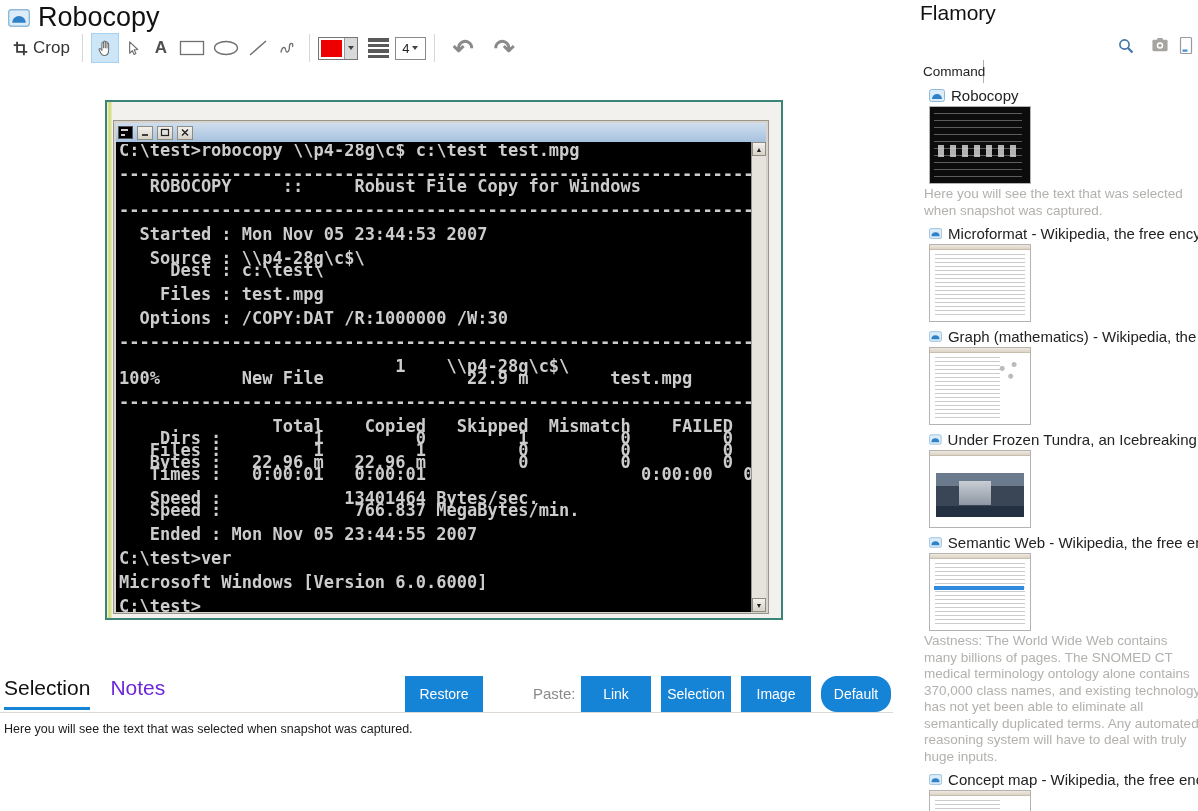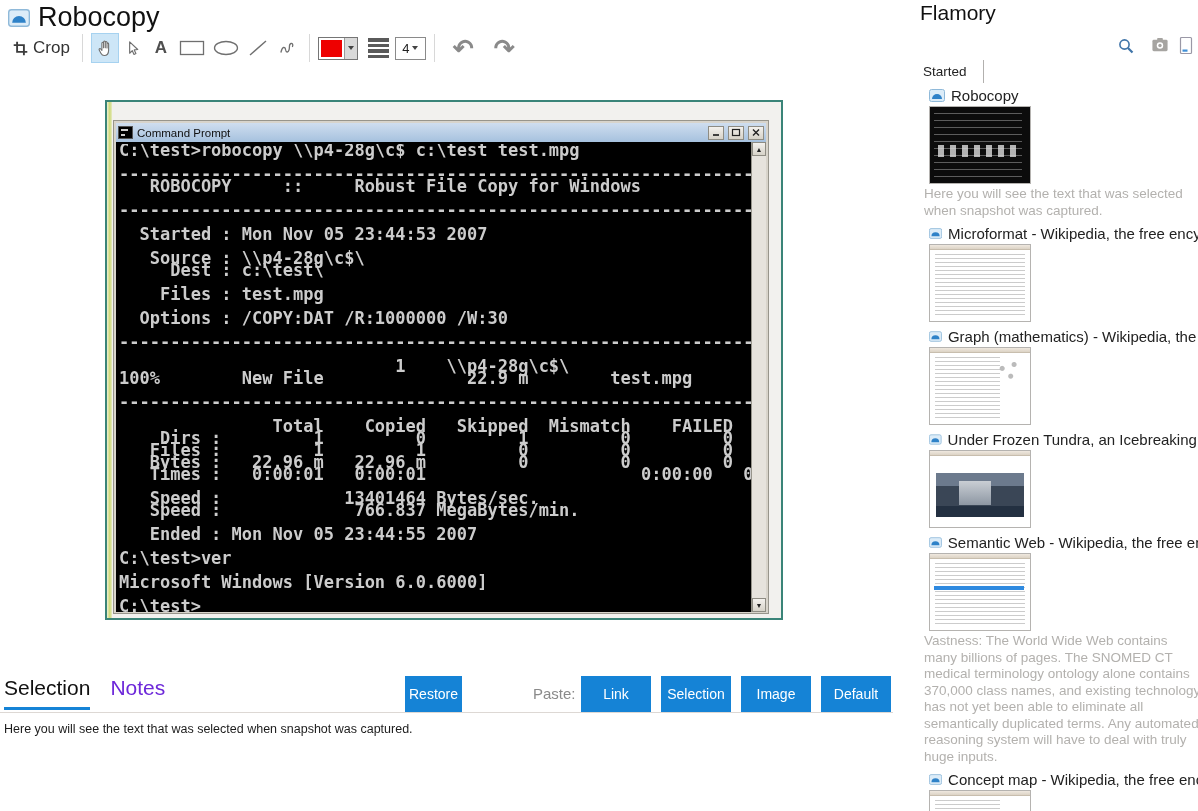--- a/index.html
+++ b/index.html
@@ -194,21 +194,20 @@
   </div>
 
   <div class="capture">
     <div class="desk-strip"></div>
     <div class="cmd-window">
       <div class="cmd-titlebar">
         <span class="cmd-app-icon">
             <i></i>
             <u></u>
           </span>
-        <span class="cmd-title">Command Prompt</span>
         <span class="win-btn">
           <svg width="10" height="9" viewBox="0 0 10 9">
               <line x1="2" y1="7" x2="8" y2="7" stroke="#222" stroke-width="1.7"></line>
             </svg>
         </span>
         <span class="win-btn">
           <svg width="10" height="9" viewBox="0 0 10 9">
               <rect x="1.5" y="1.5" width="7" height="6" fill="none" stroke="#222" stroke-width="1.2"></rect>
             </svg>
         </span>
@@ -264,26 +263,26 @@
         </div>
       </div>
     </div>
   </div>
 
   <div class="bottom-bar">
     <div class="tabs">
       <div class="tab active">Selection</div>
       <div class="tab inactive">Notes</div>
     </div>
-    <div class="btn-blue" style="left:405px; width:57px;">Restore</div>
+    <div class="btn-blue" style="left:405px; width:78px;">Restore</div>
     <div class="paste-label">Paste:</div>
     <div class="btn-blue" style="left:581px; width:70px;">Link</div>
     <div class="btn-blue" style="left:661px; width:70px;">Selection</div>
     <div class="btn-blue" style="left:741px; width:70px;">Image</div>
-    <div class="btn-blue" style="left:821px; width:70px;">Default</div>
+    <div class="btn-blue" style="left:821px; width:70px;border-radius:16px;">Default</div>
   </div>
   <div class="selection-text">Here you will see the text that was selected when snapshot was captured.</div>
 </div>
 
 <div id="sidebar">
   <div class="sb-title">Flamory</div>
 
   <svg class="search-mag" width="18" height="18" viewBox="0 0 18 18">
     <circle cx="7.5" cy="7.5" r="4.6" fill="none" stroke="#3f74a8" stroke-width="1.6"></circle>
     <line x1="11" y1="11" x2="15.5" y2="15.5" stroke="#3f74a8" stroke-width="2.2"></line>
@@ -297,21 +296,21 @@
   <svg class="sb-icon" style="left:262px;" width="18" height="20" viewBox="0 0 18 20">
     <rect x="3.5" y="1.5" width="11" height="16" rx="1" fill="#fff" stroke="#9a98a6" stroke-width="1.2"></rect>
     <rect x="5.5" y="13.5" width="5" height="2.2" fill="#3f8fd6"></rect>
   </svg>
   <svg class="sb-icon" style="left:286px;" width="22" height="18" viewBox="0 0 22 18">
     <polygon points="2,3 20,3 15.5,7.2 6.5,7.2" fill="#2f86d2"></polygon>
     <polygon points="11,7.8 19,16 3,16" fill="#1e6cb8"></polygon>
   </svg>
 
   <div class="personal-tab">
-    <span>Started</span>
+    <span>Command</span>
   </div>
 
   <div class="items">
 
     <div class="sb-item">
       <div class="item-title-row">
         <svg width="16" height="13" viewBox="0 0 16 13">
           <rect x="0.5" y="0.5" width="15" height="12" rx="2" fill="#dcecf8" stroke="#8fb9d9"></rect>
           <path d="M3,10 a5,5 0 0 1 10,0 z" fill="#2f82c8"></path>
           </svg>

